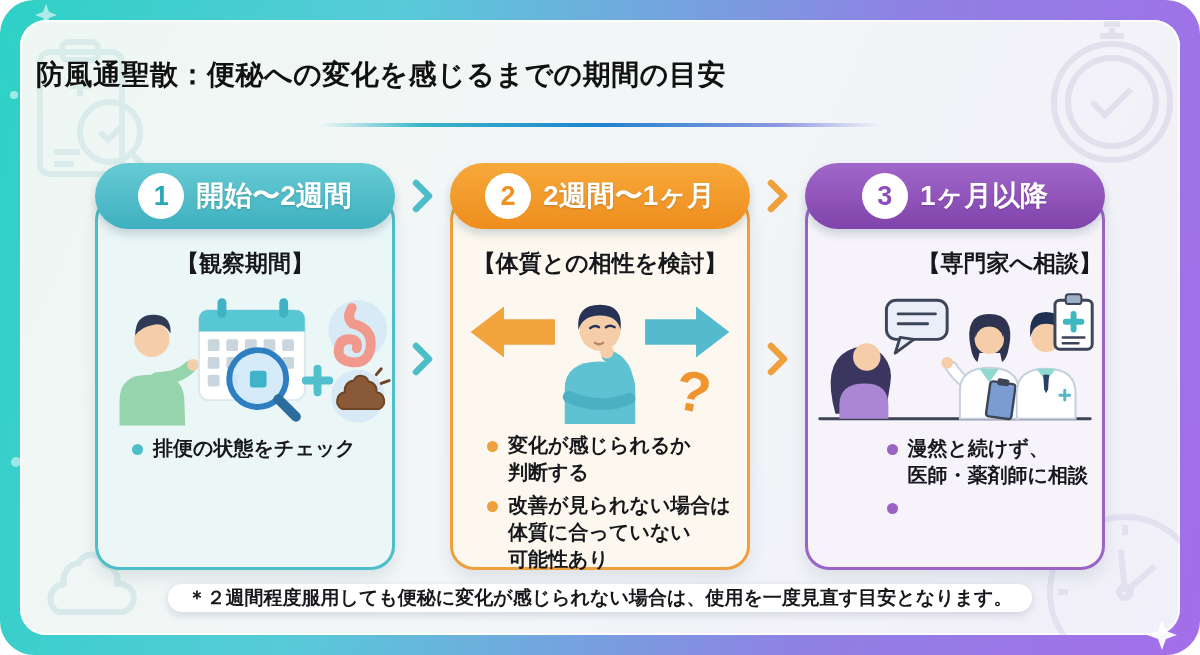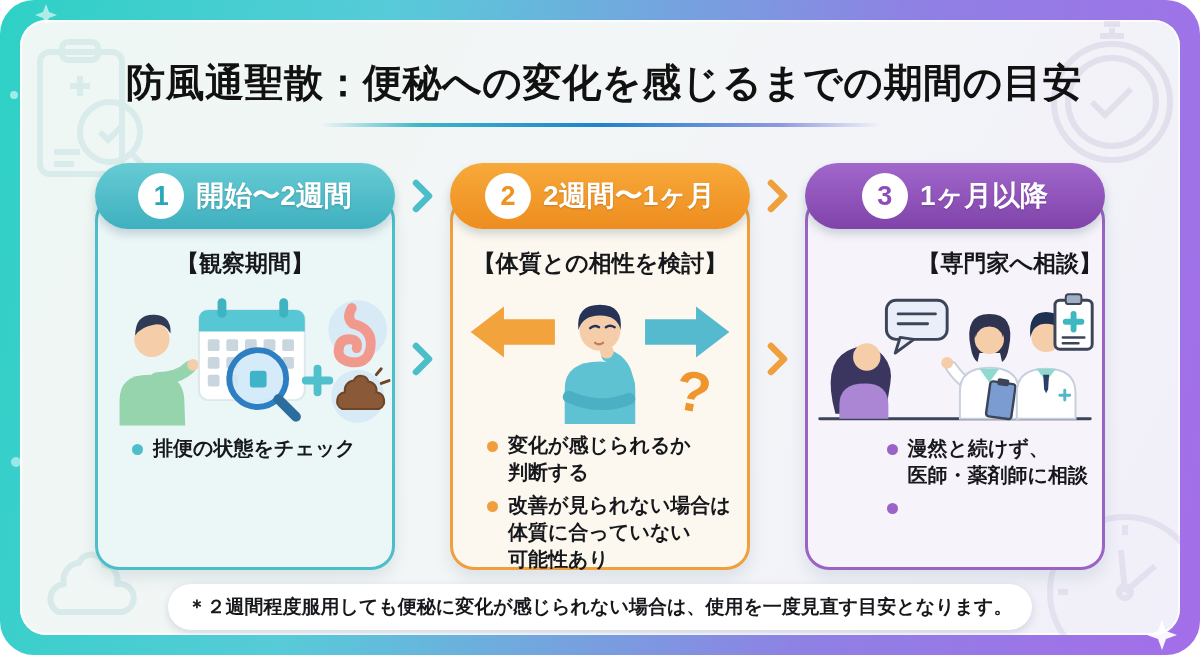--- a/index.html
+++ b/index.html
@@ -4,22 +4,22 @@
 <style>
   html,body{margin:0;padding:0;background:#fff;}
   .stage{position:relative;width:1200px;height:655px;overflow:hidden;
          font-family:"Liberation Sans","DejaVu Sans",sans-serif;}
   .frame{position:absolute;inset:0;border-radius:34px;
          background:linear-gradient(100deg,var(--frame-left,#2ed1c5) 0%,#57cbd9 30%,#8f80e4 70%,var(--frame-right,#a46ee9) 100%);}
   .panel{position:absolute;inset:20px;border-radius:26px;overflow:hidden;
          background:linear-gradient(115deg,#eef7f3 0%,#f3f6f7 45%,#f1eff9 100%);
          box-shadow:inset 0 0 0 2px rgba(255,255,255,.75);}
   .decor{position:absolute;inset:0;}
-  .title{position:absolute;top:36px;left:4px;width:100%;text-align:center;
-         font-size:39px;font-weight:900;color:#111;letter-spacing:.5px;}
+  .title{position:absolute;top:36px;left:16px;width:100%;text-align:left;
+         font-size:28px;font-weight:900;color:#111;letter-spacing:.5px;}
   .title-underline{position:absolute;top:103px;left:50%;transform:translateX(-50%);
          width:560px;height:4px;border-radius:2px;
          background:linear-gradient(90deg,rgba(70,190,200,0) 0%,#3ab6c8 18%,#1f82cf 50%,#8d97e0 82%,rgba(150,150,225,0) 100%);}
   .card{position:absolute;top:143px;width:300px;height:407px;}
   .card-body{position:absolute;top:33px;left:0;right:0;bottom:0;border-radius:24px;
          border:3px solid #999;box-sizing:border-box;
          box-shadow:0 8px 16px rgba(47,90,110,.12);display:flex;flex-direction:column;}
   .card-pill{position:absolute;top:0;left:0;right:0;height:66px;border-radius:33px;
          display:flex;align-items:center;justify-content:center;gap:12px;
          box-shadow:0 5px 10px rgba(40,80,100,.22);}
@@ -39,21 +39,21 @@
   .card0 .num{color:var(--s0-number,#2aa7b8);} .card0 .dot{background:var(--s0-accent,#4cbeca);}
   .card1 .card-pill{background:linear-gradient(180deg,var(--s1-pill_top,#f7a93a),var(--s1-pill_bottom,#ee8d1f));}
   .card1 .card-body{background:var(--s1-body_bg,#fdf8ef);border-color:var(--s1-accent,#efa03c);}
   .card1 .num{color:var(--s1-number,#ef9221);} .card1 .dot{background:var(--s1-accent,#efa03c);}
   .card2 .card-pill{background:linear-gradient(180deg,var(--s2-pill_top,#a267cb),var(--s2-pill_bottom,#7f43aa));}
   .card2 .card-body{background:var(--s2-body_bg,#f7f3fa);border-color:var(--s2-accent,#9a63c5);align-items:flex-end;}
   .card2 .num{color:var(--s2-number,#8c4db9);} .card2 .dot{background:var(--s2-accent,#9a63c5);}
   .chev{position:absolute;width:28px;height:36px;}
   .chev-teal{color:var(--s0-accent,#4cbeca);} .chev-orange{color:var(--s1-accent,#efa03c);}
   .footer-pill{position:absolute;top:564px;left:50%;transform:translateX(-50%);
-       width:864px;height:46px;border-radius:23px;background:#fff;
+       width:864px;height:28px;border-radius:23px;background:#fff;
        box-shadow:0 3px 8px rgba(60,80,120,.18);
        display:flex;align-items:center;justify-content:center;
        font-size:19px;font-weight:800;color:#17181c;}
   .sparkles{position:absolute;inset:0;pointer-events:none;}
 </style>
 </head>
 <body>
 
 <div class="stage">
   <div class="frame"></div>

